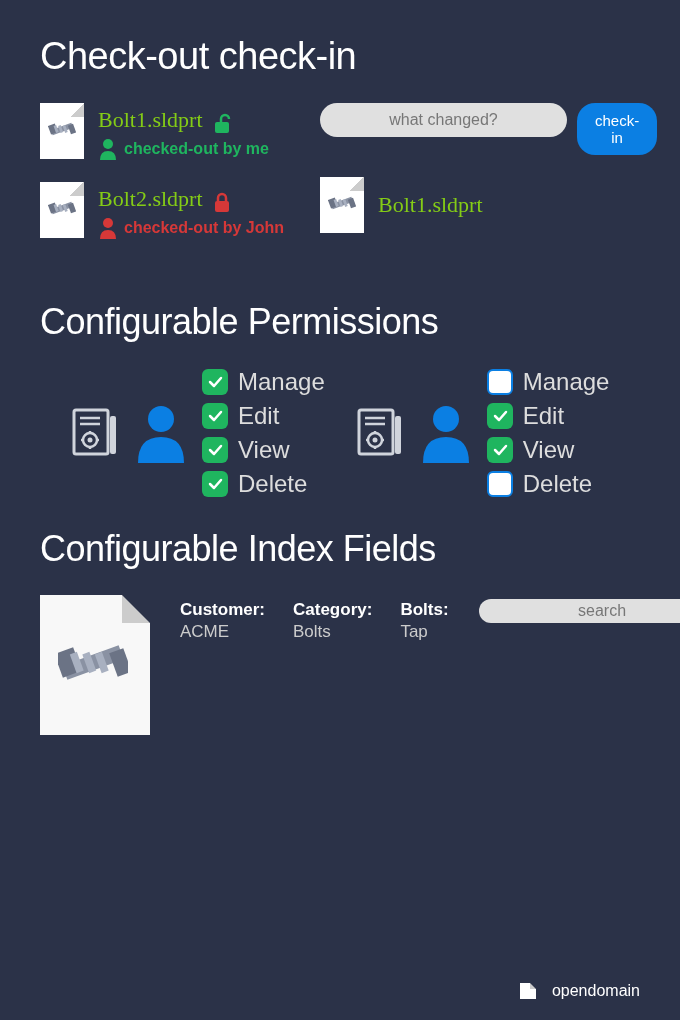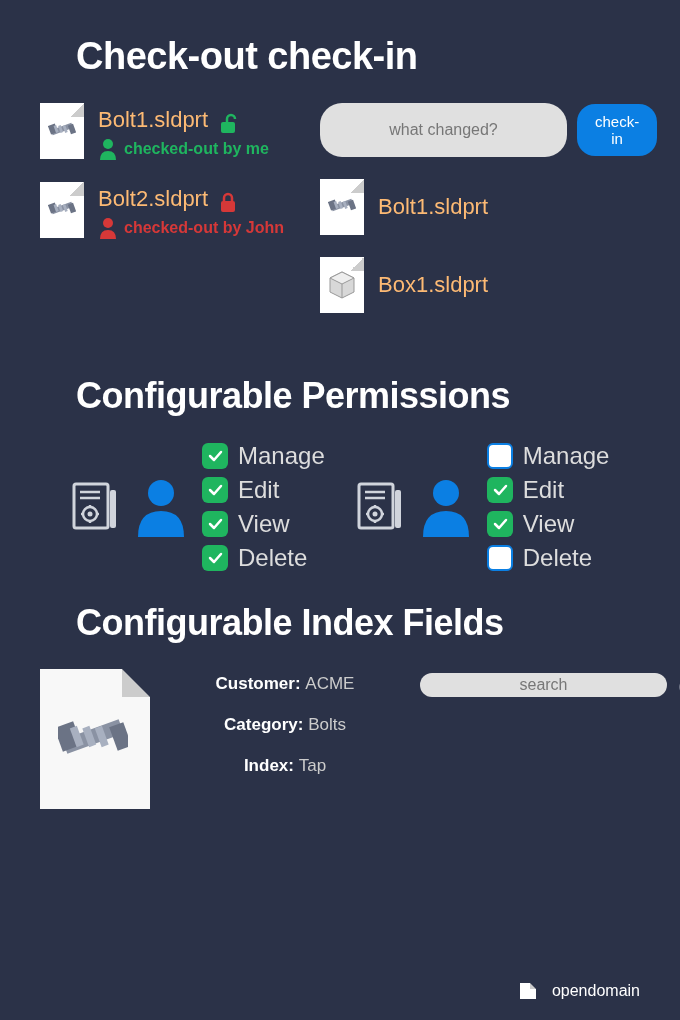--- a/index.html
+++ b/index.html
@@ -5,55 +5,55 @@
 * { box-sizing: border-box; margin: 0; padding: 0; }
 body {
   width: 680px;
   height: 1020px;
   background: #2b3248;
   color: #fff;
   font-family: -apple-system, BlinkMacSystemFont, "Segoe UI", Arial, sans-serif;
   padding: 35px 40px 20px 40px;
   position: relative;
 }
-h1 { font-size: 38px; font-weight: 700; margin-bottom: 25px; letter-spacing: -0.5px; margin-left: 36px; }
+h1 { font-size: 38px; font-weight: 400; margin-bottom: 25px; letter-spacing: -0.5px; }
 .section2 h1 { font-size: 36px; }
 .section3 h1 { font-size: 36px; }
 
 
 .checkout-row { display: flex; gap: 30px; }
 .left-col { flex: 0 0 250px; }
 .right-col { flex: 1; }
 
 .file-item { display: flex; align-items: flex-start; gap: 14px; margin-bottom: 22px; }
 .file-thumb {
   width: 44px; height: 56px; background: #fff; position: relative;
 }
 .file-thumb::before {
   content: ''; position: absolute; top: 0; right: 0; width: 14px; height: 14px;
   background: linear-gradient(135deg, #fff 50%, #ccc 50%);
 }
 .file-thumb .bolt-sm {
   position: absolute; top: 16px; left: 8px; width: 28px; height: 20px;
 }
 .file-info { padding-top: 4px; }
-.file-name { font-size: 22px; color: #fdba74; font-weight: 400; }
+.file-name { font-size: 22px; color: #84cc16; font-weight: 400; font-family: Liberation Serif, serif; }
 .file-status { display: flex; align-items: center; gap: 6px; margin-top: 4px; }
 .status-text { font-size: 16px; font-weight: 700; }
 .status-green { color: #1fb55f; }
 .status-red { color: #d63838; }
 
 .lock-icon { width: 18px; height: 22px; display: inline-block; vertical-align: middle; margin-left: 6px; }
 .person-icon { width: 20px; height: 22px; }
 
 .input-row { display: flex; gap: 10px; margin-bottom: 22px; }
 .text-input {
   flex: 1; background: #e0e0e0; border: none; border-radius: 22px;
   padding: 10px 20px; font-size: 16px; color: #666; text-align: center;
-  height: 54px;
+  height: 34px;
 }
 .text-input::placeholder { color: #777; }
 .checkin-btn {
   background: #0b7fe3; color: #fff; border: none; border-radius: 18px;
   padding: 8px 18px; font-size: 15px; cursor: pointer; height: 52px;
   align-self: center;
 }
 
 .right-files .file-item { align-items: center; }
 .right-files .file-name { font-size: 22px; }
@@ -86,21 +86,21 @@
 .index-row { display: flex; gap: 30px; align-items: flex-start; }
 .big-thumb { width: 110px; height: 140px; background: #f8f8f8; position: relative; flex-shrink: 0; }
 .big-thumb::before {
   content:''; position:absolute; top:0; right:0; width:28px; height:28px;
   border-top:28px solid #2b3248;
 }
 .big-thumb::after {
   content:''; position:absolute; top:0; right:0; width:0; height:0;
   border-left:28px solid #ccc; border-top:28px solid transparent;
 }
-.index-fields { flex: 0 0 210px; display: flex; flex-direction: column; gap: 19px; padding-top: 4px; text-align: center; }
+.index-fields { flex: 0 0 210px; display: flex; flex-direction: row; gap: 28px; padding-top: 4px; }
 .field { font-size: 17px; color: #ccc; line-height: 1.3; }
 .field b { color: #fff; font-weight: 700; }
 
 .search-col { flex: 1; display: flex; align-items: flex-start; gap: 10px; padding-top: 4px; }
 .search-input {
   flex: 1; background: #e0e0e0; border: none; border-radius: 20px;
   padding: 10px 20px; font-size: 16px; color: #666; text-align: center;
   height: 24px;
 }
 .search-input::placeholder { color: #777; }
@@ -225,28 +225,20 @@
       </div>
       <div class="right-files">
         <div class="file-item">
           <div class="file-thumb">
             <svg class="bolt-sm" viewBox="0 0 28 22">
                 <use href="#bolt-shape"></use>
               </svg>
           </div>
           <span class="file-name">Bolt1.sldprt</span>
         </div>
-        <div class="file-item">
-          <div class="box-thumb">
-            <svg width="32" height="34" viewBox="0 0 32 34">
-                <use href="#cube"></use>
-              </svg>
-          </div>
-          <span class="file-name">Box1.sldprt</span>
-        </div>
       </div>
     </div>
   </div>
 </div>
 
 <div class="section2">
   <h1>Configurable Permissions</h1>
   <div class="perm-row">
 
     <div class="perm-block">
@@ -334,21 +326,21 @@
   <h1>Configurable Index Fields</h1>
   <div class="index-row">
     <div class="big-thumb">
       <svg viewBox="0 0 28 22" style="position:absolute; top:40px; left:18px; width:70px; height:55px;">
           <use href="#bolt-shape"></use>
         </svg>
     </div>
     <div class="index-fields" id="idx-fields">
         <div class="field"><b>Customer: </b><span>ACME</span></div>
         <div class="field"><b>Category: </b><span>Bolts</span></div>
-        <div class="field"><b>Index: </b><span>Tap</span></div>
+        <div class="field"><b>Bolts: </b><span>Tap</span></div>
       </div>
     <div class="search-col">
       <input class="search-input" placeholder="search" style="">
       <svg class="search-icon" viewBox="0 0 34 34">
           <use href="#search-ic"></use>
         </svg>
     </div>
   </div>
 </div>
 

